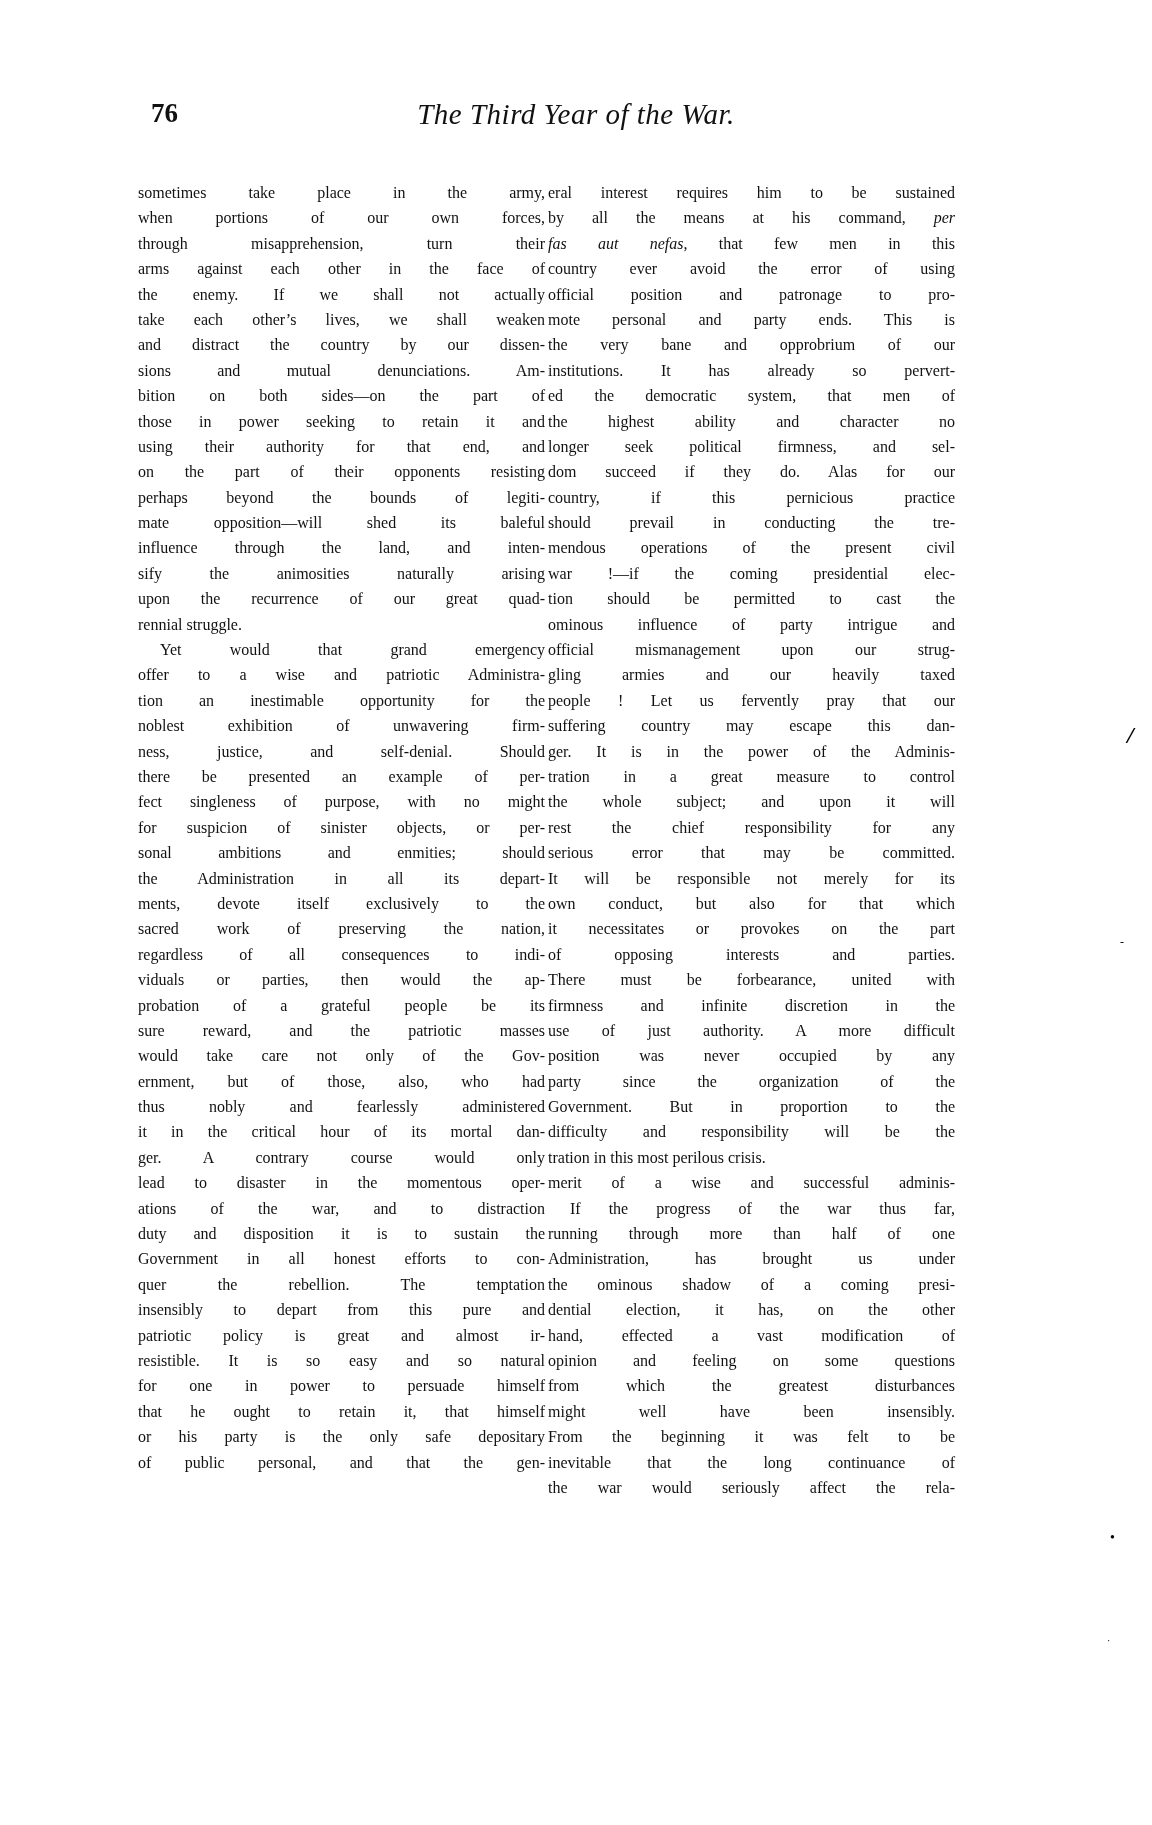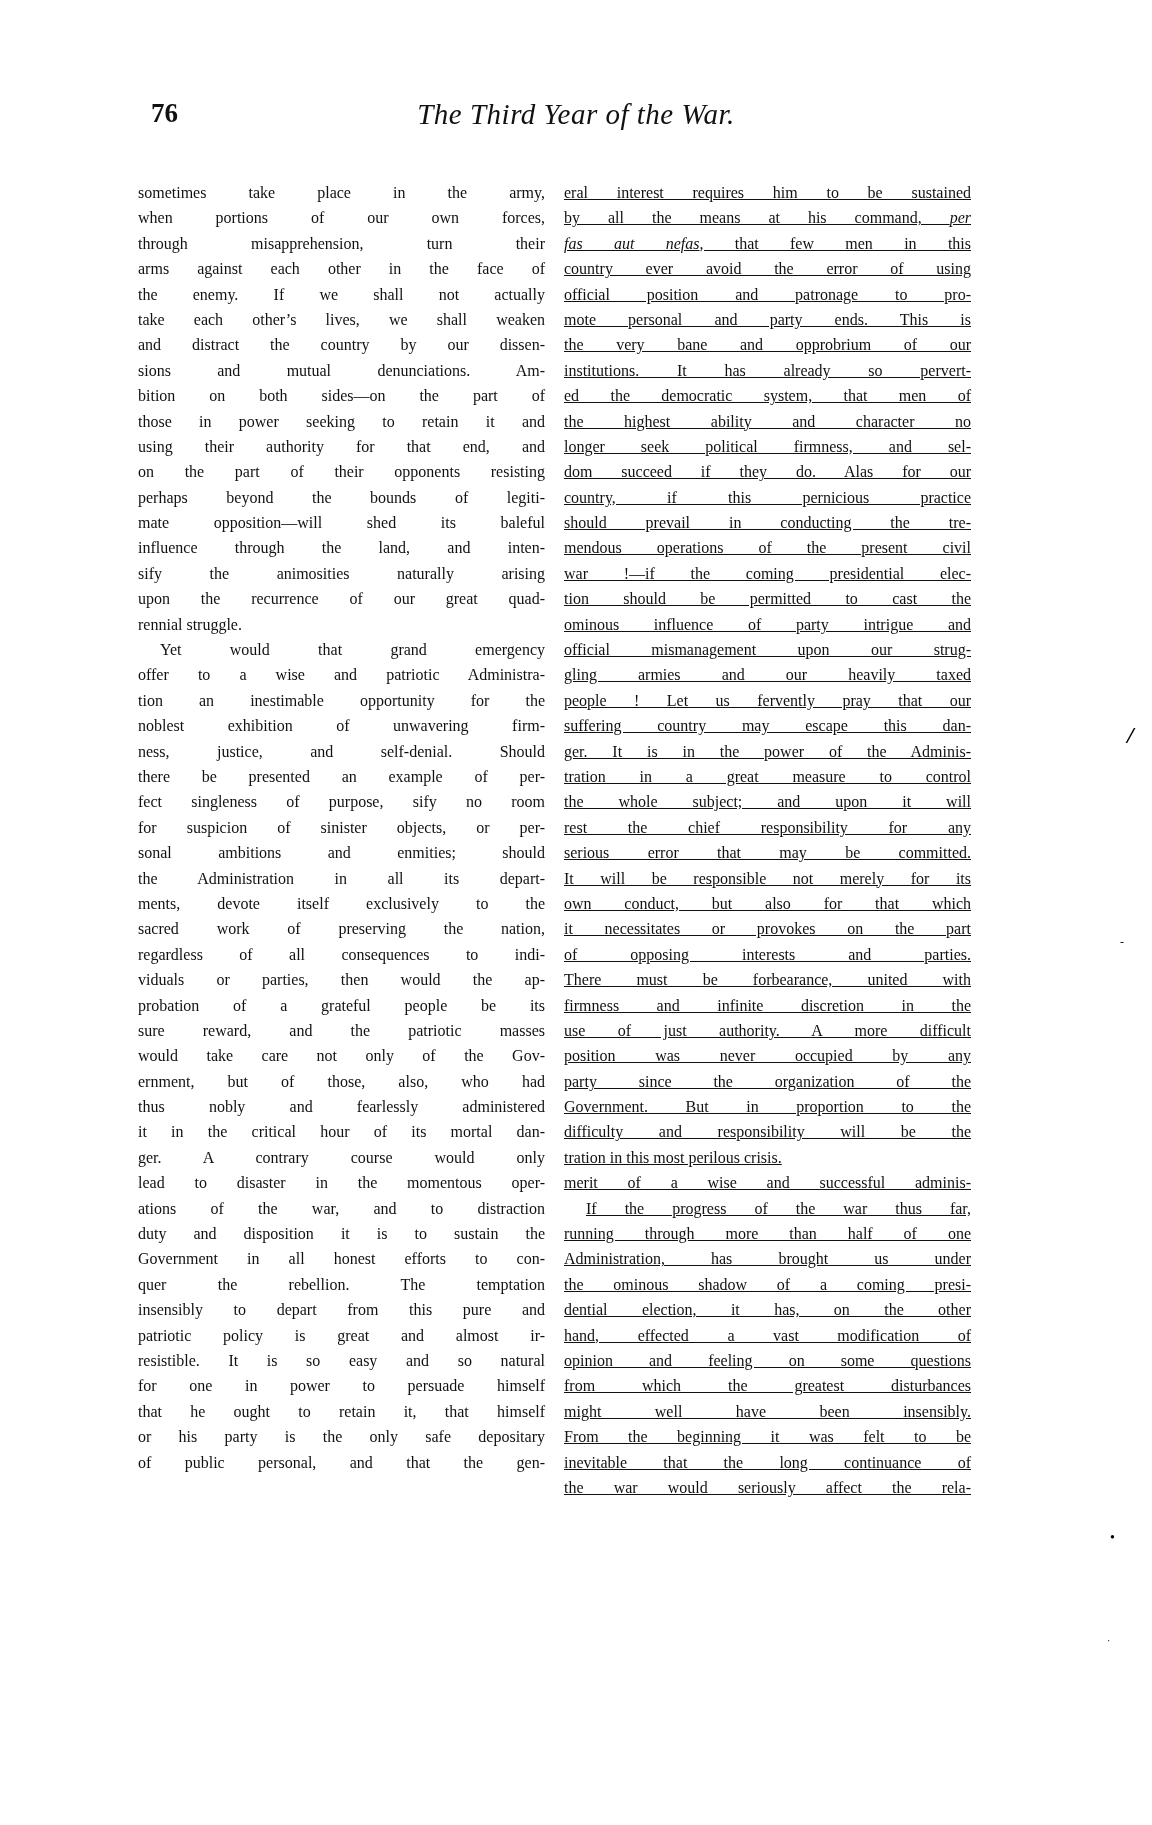--- a/index.html
+++ b/index.html
@@ -51,21 +51,21 @@
     }
     .column {
       position: absolute;
       top: 180px;
       width: 407px;
       font-size: 16px;
       line-height: 25.4px;
       text-align: justify;
     }
     .col-left { left: 138px; }
-    .col-right { left: 564px; text-decoration: underline; }
+    .col-right { left: 548px; }
     .line {
       display: block;
       white-space: nowrap;
       text-align: justify;
       text-align-last: justify;
       height: 25.4px;
     }
     .line.last {
       text-align-last: left;
     }
@@ -111,21 +111,21 @@
     <span class="line">influence through the land, and inten-</span>
     <span class="line">sify the animosities naturally arising</span>
     <span class="line">upon the recurrence of our great quad-</span>
     <span class="line last">rennial struggle.</span>
     <span class="line indent">Yet would that grand emergency</span>
     <span class="line">offer to a wise and patriotic Administra-</span>
     <span class="line">tion an inestimable opportunity for the</span>
     <span class="line">noblest exhibition of unwavering firm-</span>
     <span class="line">ness, justice, and self-denial. Should</span>
     <span class="line">there be presented an example of per-</span>
-    <span class="line">fect singleness of purpose, sify no room</span>
+    <span class="line">fect singleness of purpose, with no might</span>
     <span class="line">for suspicion of sinister objects, or per-</span>
     <span class="line">sonal ambitions and enmities; should</span>
     <span class="line">the Administration in all its depart-</span>
     <span class="line">ments, devote itself exclusively to the</span>
     <span class="line">sacred work of preserving the nation,</span>
     <span class="line">regardless of all consequences to indi-</span>
     <span class="line">viduals or parties, then would the ap-</span>
     <span class="line">probation of a grateful people be its</span>
     <span class="line">sure reward, and the patriotic masses</span>
     <span class="line">would take care not only of the Gov-</span>

